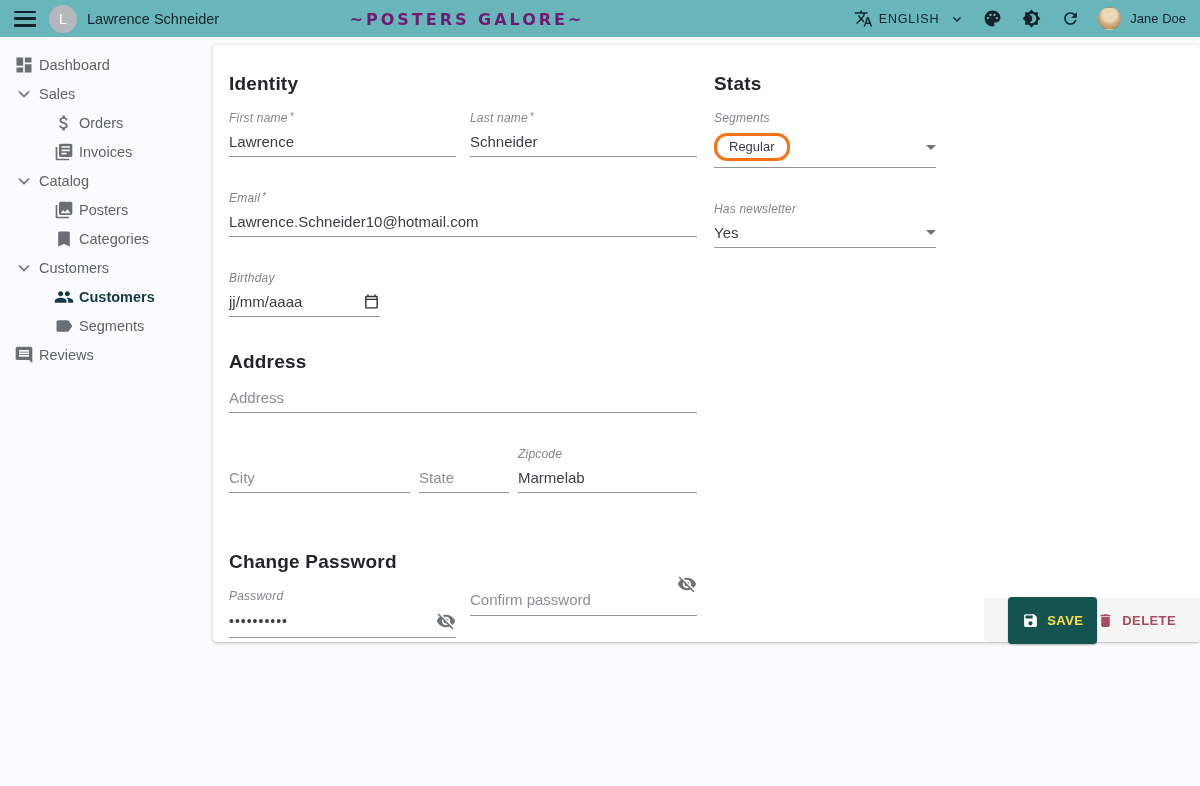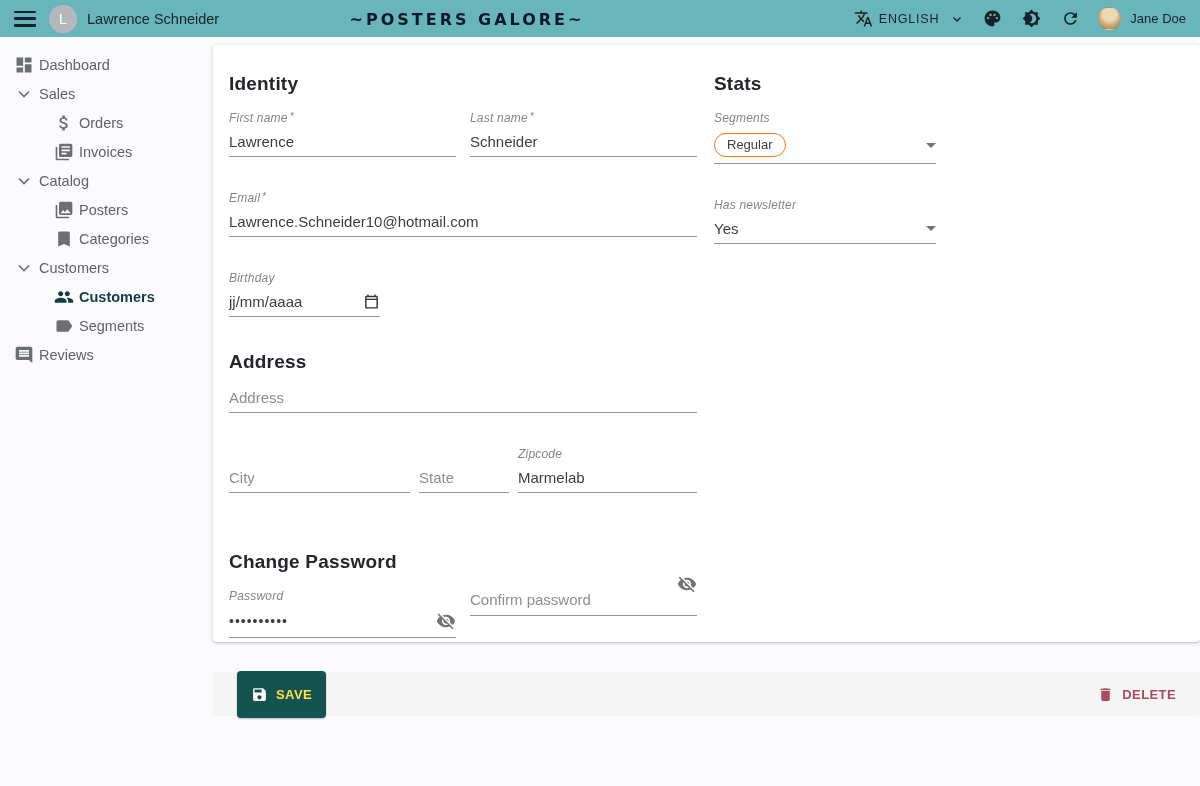--- a/index.html
+++ b/index.html
@@ -11,21 +11,21 @@
     display:flex; align-items:center; padding:0 14px; color:#16282f; }
   .hamburger { width:22px; height:16px; display:flex; flex-direction:column;
     justify-content:space-between; cursor:pointer; }
   .hamburger span { height:2.6px; background:#14232b; border-radius:1px; }
   .rec-avatar { width:28px; height:28px; border-radius:50%; background:#b4b8bd;
     color:#fff; font-size:14px; display:flex; align-items:center; justify-content:center;
     margin-left:13px; }
   .rec-title { margin-left:10px; font-size:14.5px; color:#14232b; }
   .logo { position:absolute; left:467px; top:50%; transform:translate(-50%,-50%);
     font-family:"DejaVu Sans", sans-serif; font-weight:700; font-size:16px;
-    letter-spacing:3px; color:#0f172a; white-space:nowrap; }
+    letter-spacing:3px; color:#701a75; white-space:nowrap; }
   .bar-right { margin-left:auto; display:flex; align-items:center; }
   .bar-right svg { display:block; }
   .locale { display:flex; align-items:center; cursor:pointer; }
   .locale-label { margin-left:6px; font-size:12.5px; letter-spacing:.8px; color:#14232b; }
   .caret { margin-left:12px; }
   .bar-icon-btn { margin-left:20px; cursor:pointer; display:flex; align-items:center; }
   .user-menu { display:flex; align-items:center; margin-left:18px; cursor:pointer; }
   .user-avatar { width:23px; height:23px; border-radius:50%;
     background:radial-gradient(circle at 50% 30%, #ead9b8 0 38%, #cfa875 60%, #a8825a 100%);
     border:1px solid rgba(0,0,0,.08); }
@@ -38,21 +38,21 @@
     color:#5f6368; font-size:14.5px; cursor:pointer; }
   .nav-item svg { flex:none; margin-right:5px; }
   .nav-sub { padding-left:54px; }
   .nav-selected { color:#123b45; font-weight:700; }
   .nav-selected svg { color:#123b45; }
   .nav-icon { color:#6b6f74; }
 
   
   .card { background:#fff; width:987px; height:597px; margin-top:8px;
     border-radius:4px; box-shadow:0 1px 4px rgba(0,0,0,.18), 0 1px 1px rgba(0,0,0,.10);
-    display:flex; flex-direction:column; }
+    display:flex; flex-direction:row; }
   .card-body { padding:10px 16px 0 16px; display:flex; flex:1; }
   .col-left { width:468px; flex:none; }
   .col-right { width:222px; flex:none; margin-left:17px; }
   h2 { font-size:19px; font-weight:600; color:#24262c; margin:24px 0 16px; letter-spacing:.2px; }
   h2.first { margin-top:18px; }
 
   .field { margin-bottom:34px; }
   .f-label { font-size:12px; color:#82858a; margin-bottom:8px; letter-spacing:.2px;font-style:italic; }
   .req { font-size:10px; vertical-align:top; margin-left:2px; color:#82858a; }
   .f-line { display:flex; align-items:center; border-bottom:1px solid rgba(0,0,0,.42);
@@ -68,21 +68,21 @@
   .w-state { width:90px; flex:none; }
   .w-zip { flex:1; }
   .birthday { width:151px; }
   .date-text { font-size:15px; color:#3b3e42; }
   .f-line .adorn { flex:none; margin-left:auto; display:flex; cursor:pointer; color:#6f7377; }
   .eye { color:#757575; }
   .raised { position:relative; top:-15px; }
   .pw-input { letter-spacing:1px; font-size:14px !important; }
 
   .select-line { cursor:pointer; }
-  .chip { border:1px solid #f97316; border-radius:13px; padding:3px 12px;
+  .chip { border:3px solid #f97316; border-radius:13px; padding:3px 12px;
     font-size:13px; color:#3b3e42; line-height:16px; }
   .sel-value { font-size:15px; color:#3b3e42; }
   .tri { width:0; height:0; border-left:5px solid transparent; border-right:5px solid transparent;
     border-top:5px solid #6f7377; margin-left:auto; }
 
   
   .toolbar { margin-top:auto; height:44px; background:#f5f5f5; display:flex;
     align-items:center; justify-content:space-between; padding:0 24px;
     border-radius:0 0 4px 4px; }
   .save-btn { display:flex; align-items:center; gap:8px; background:#14534f; color:#fde047;

